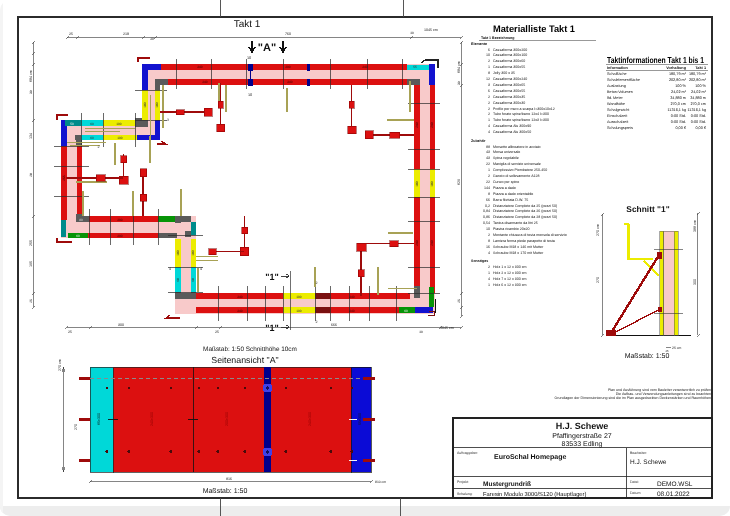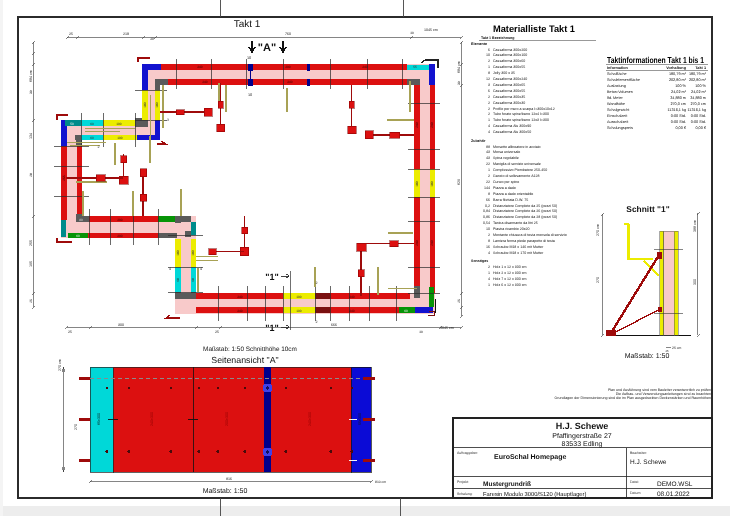--- a/index.html
+++ b/index.html
@@ -1,15 +1,15 @@
 <!DOCTYPE html>
 <html><head><meta charset="utf-8">
 <style>
 html,body{margin:0;padding:0;background:#fff;}
-#pg{position:relative;width:730px;height:516px;background:#fff;overflow:hidden;}
+#pg{position:relative;width:730px;height:516px;background:#fff;overflow:hidden;border-radius:10px;}
 svg text{dominant-baseline:auto;}
 </style></head><body>
 <div id="pg">
 <svg width="730" height="516" viewBox="0 0 730 516" shape-rendering="crispEdges" text-rendering="geometricPrecision">
 
 <rect x="0" y="0" width="730" height="516" fill="#ffffff"></rect>
 
 <rect x="0" y="506" width="730" height="10" fill="#ededed"></rect>
 
 <rect x="0" y="0" width="3" height="516" fill="#f4f4f4"></rect>

